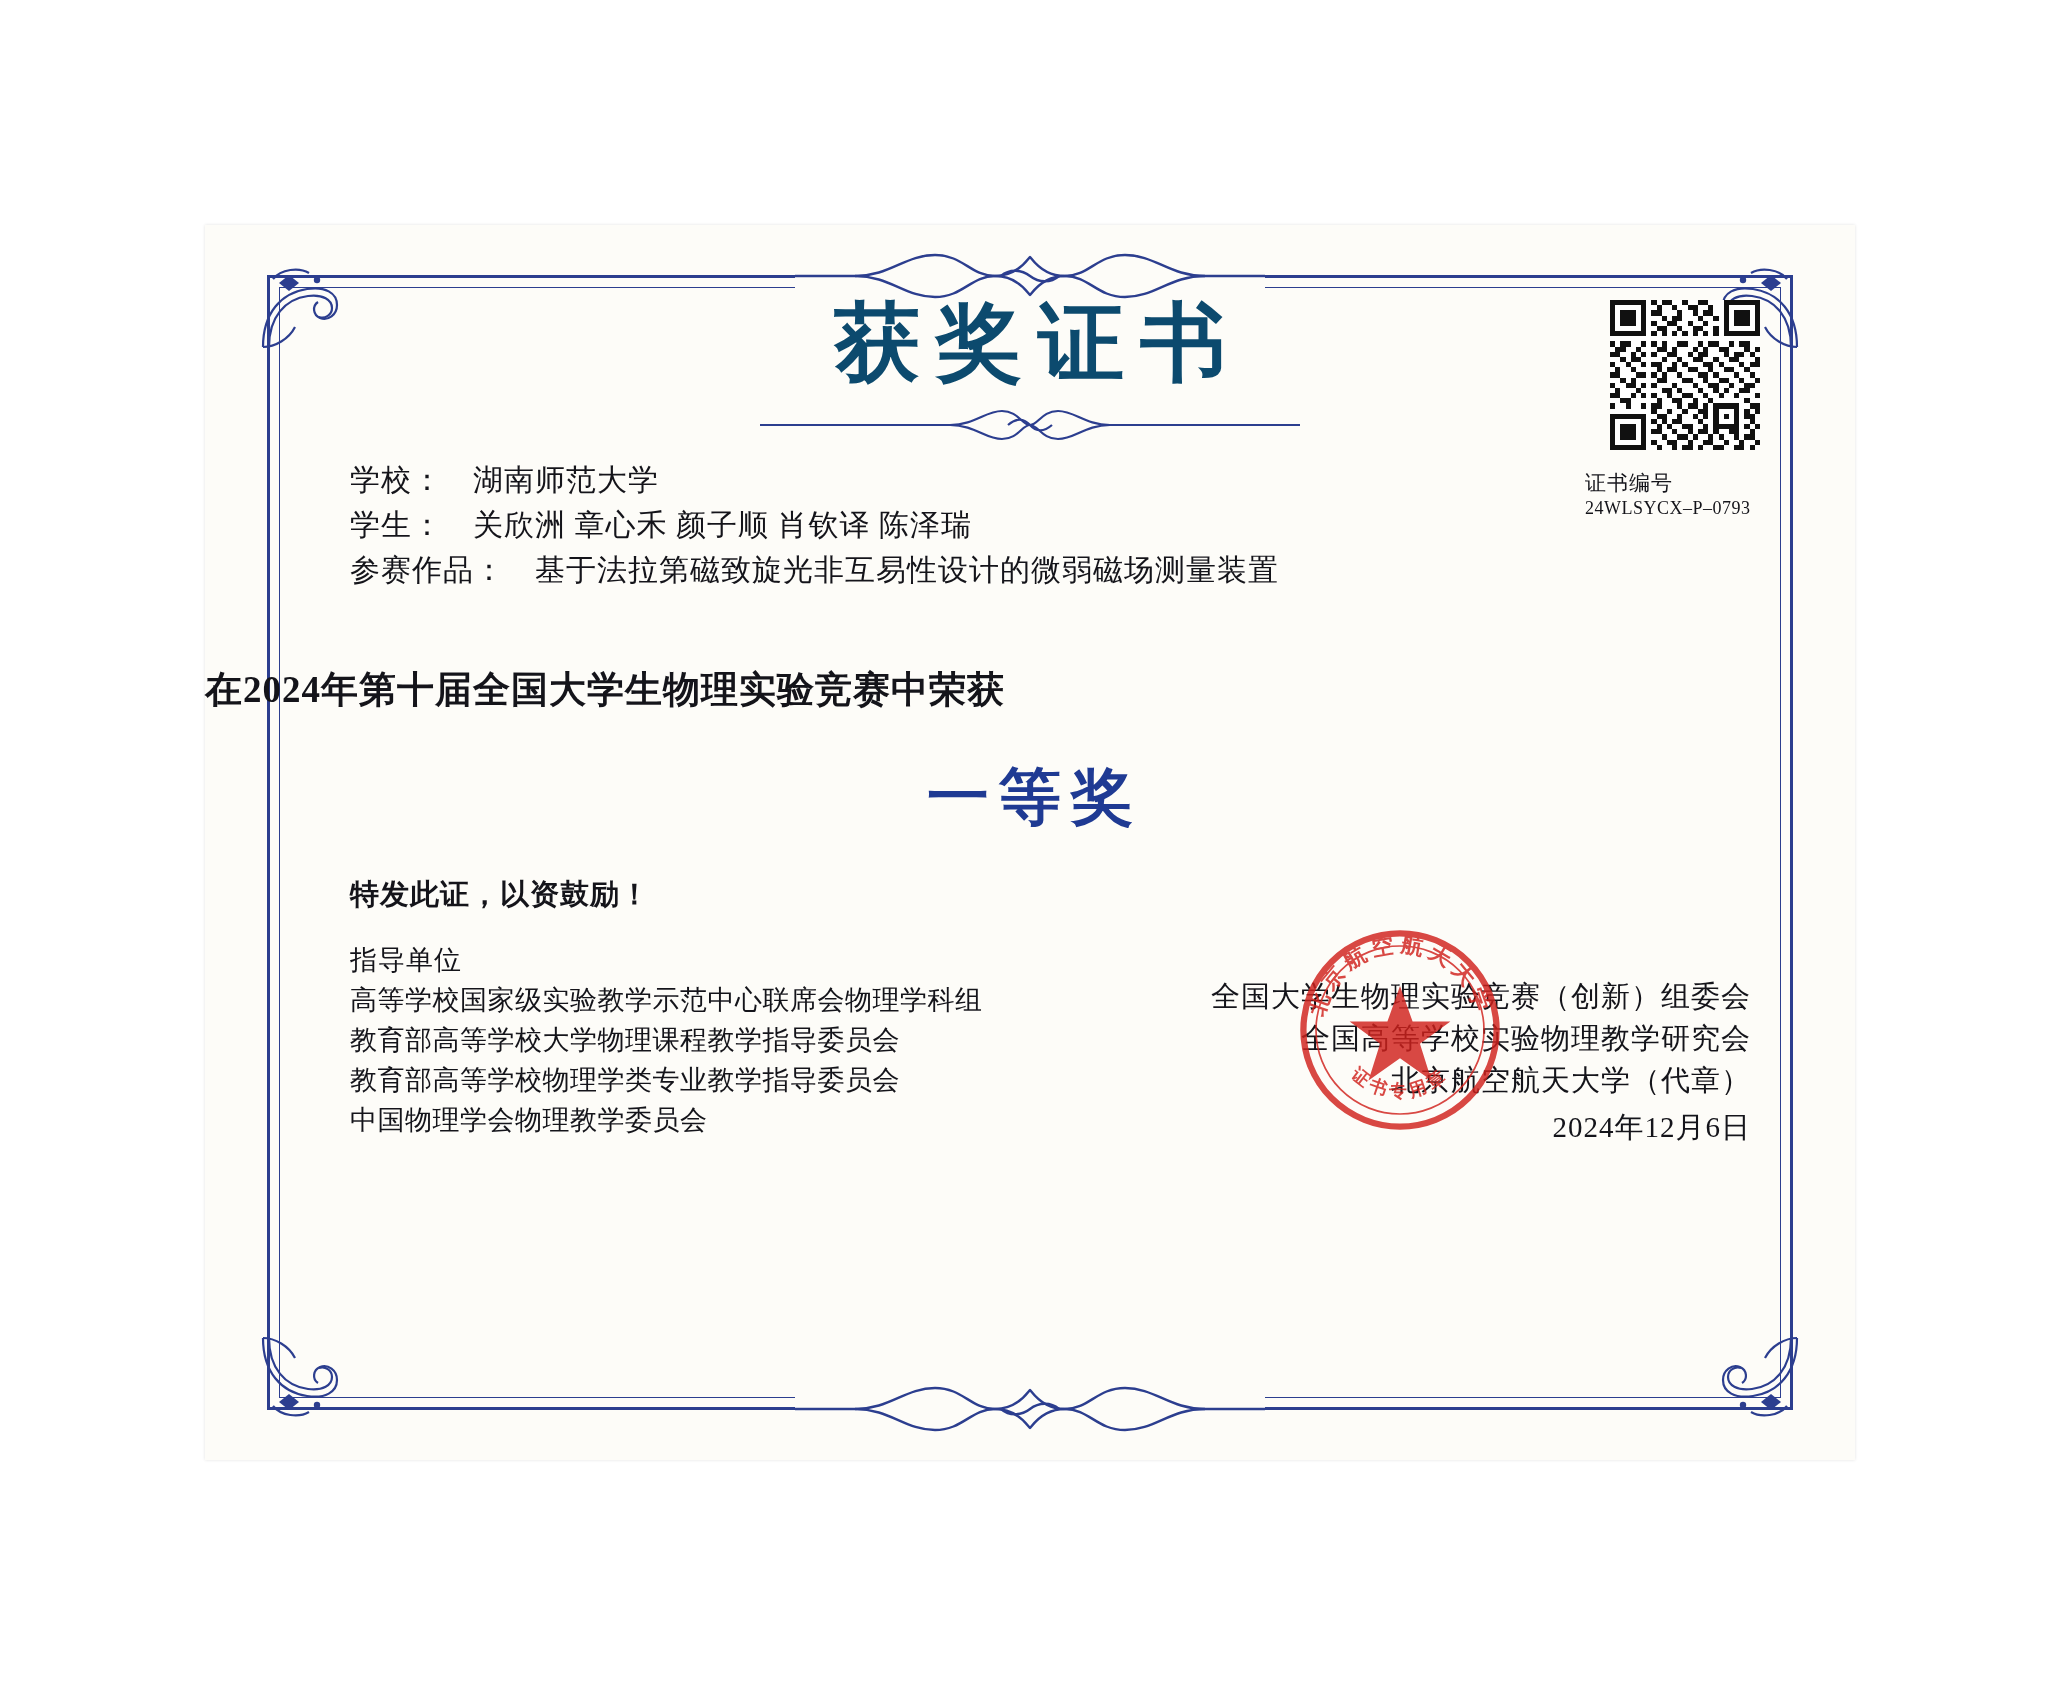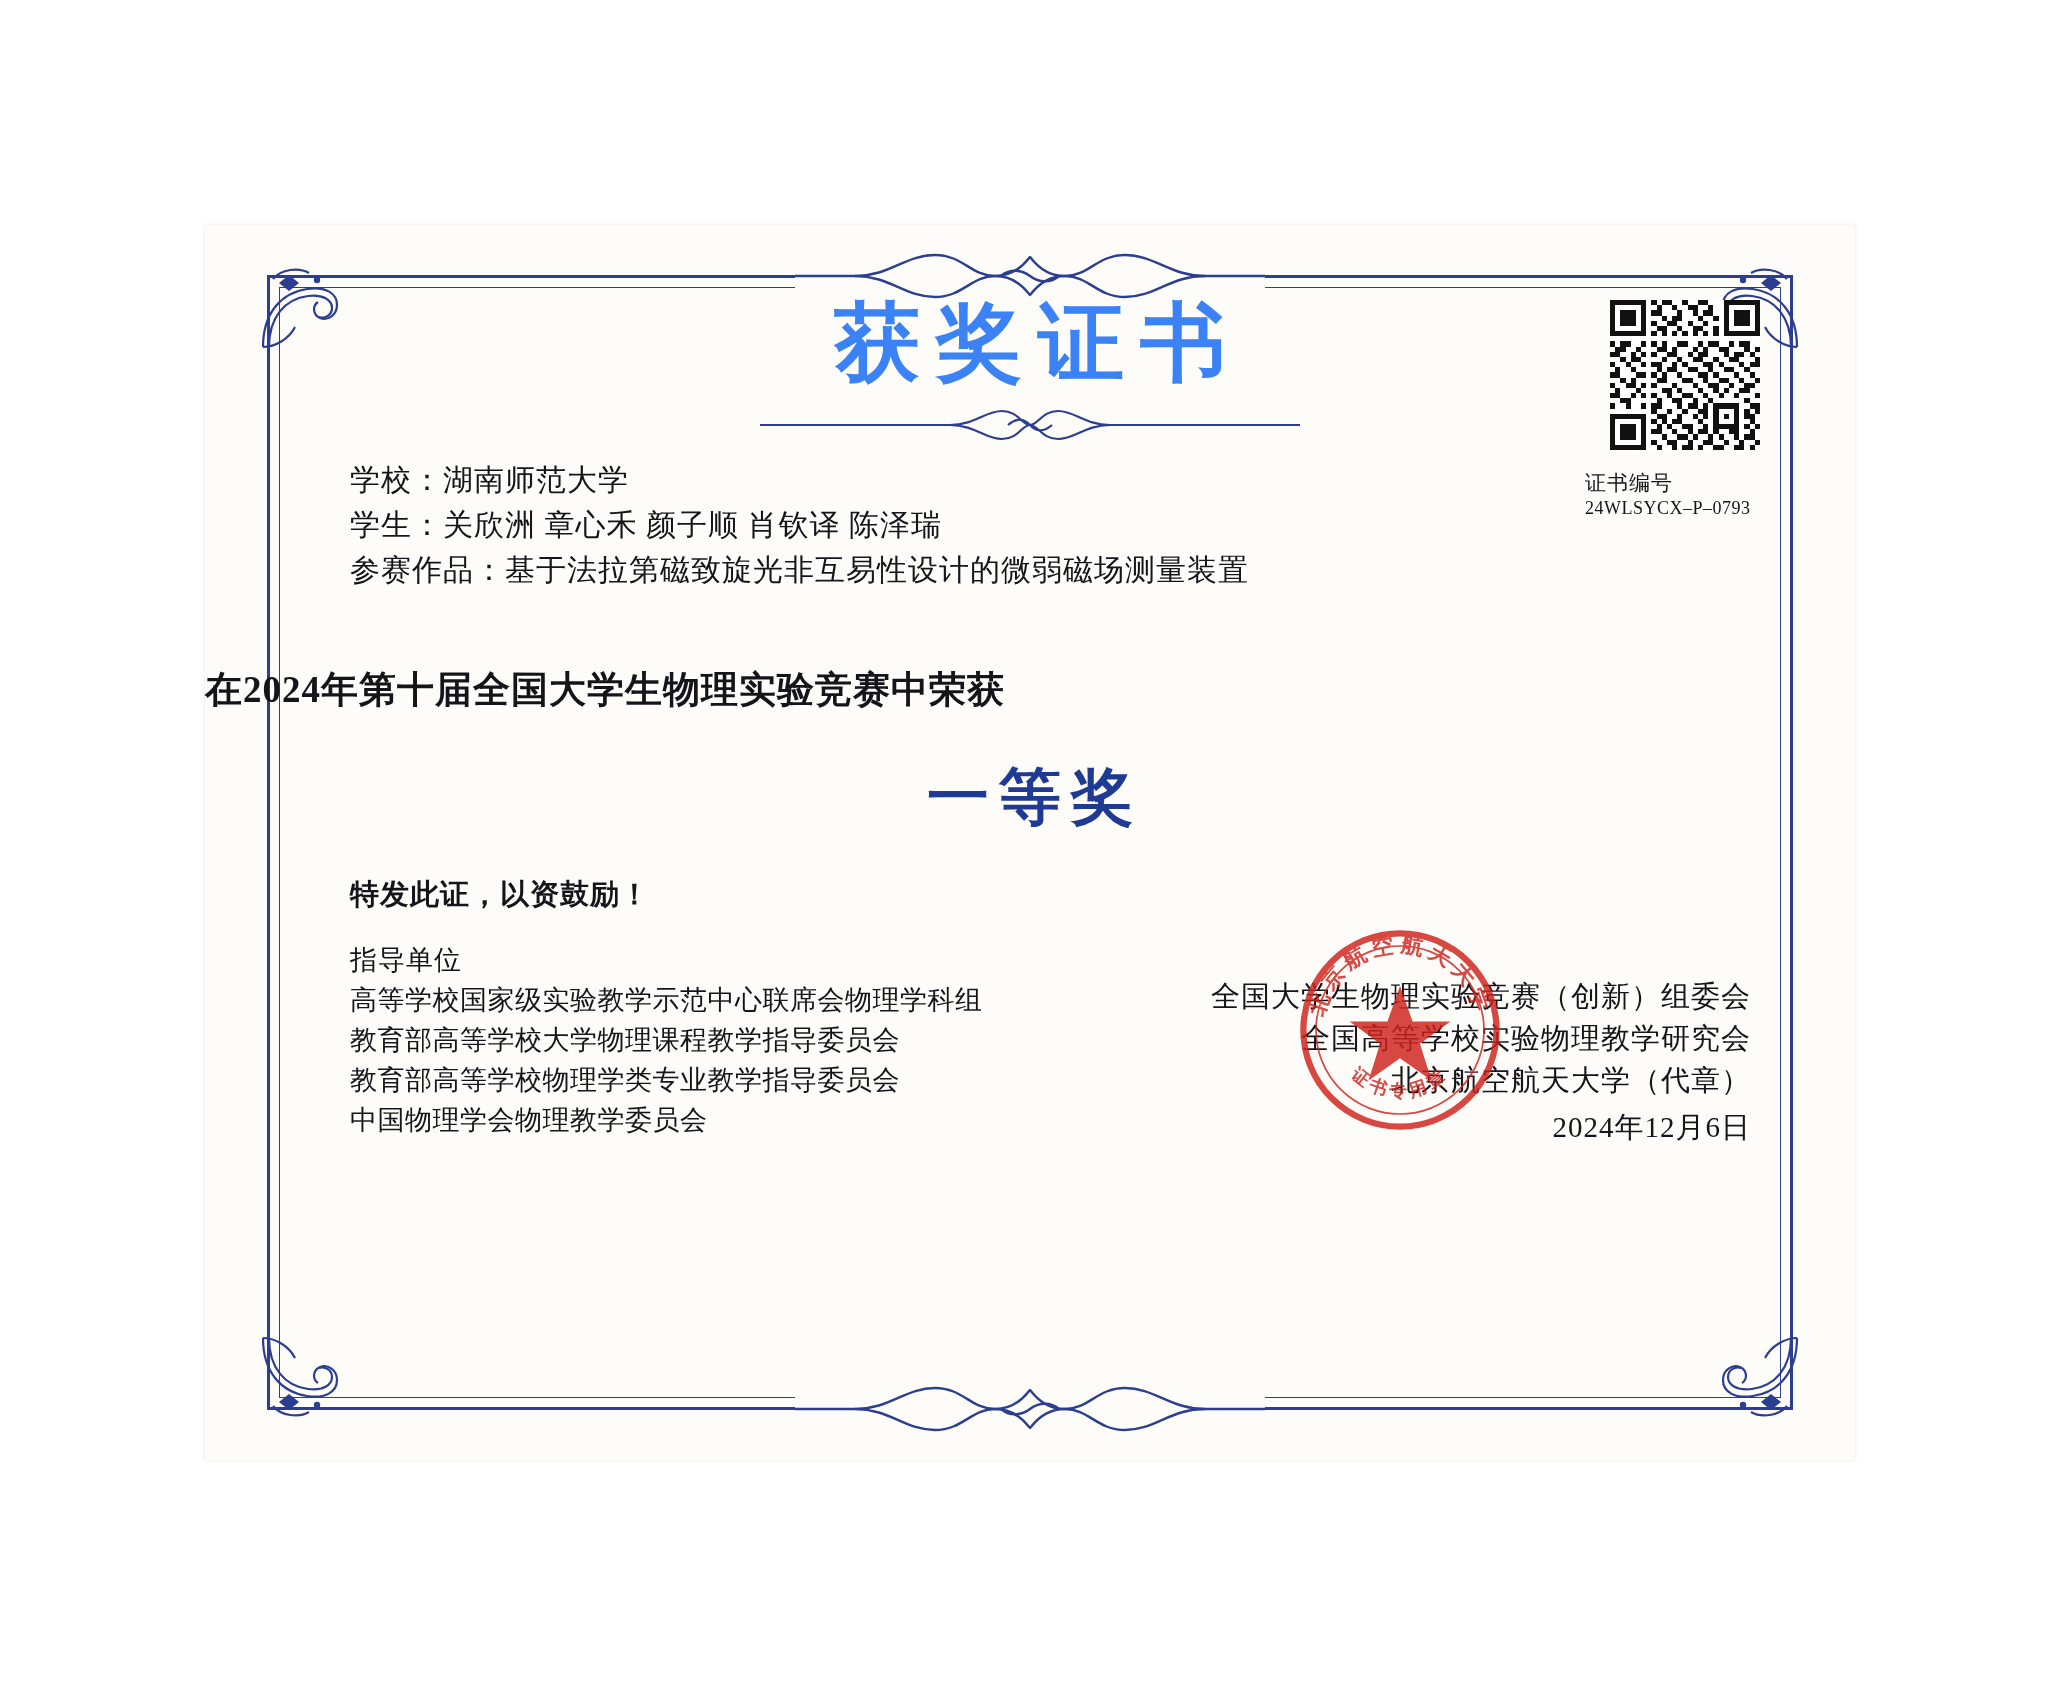--- a/index.html
+++ b/index.html
@@ -70,21 +70,21 @@
   
   .title {
     position: absolute;
     left: 0; right: 0;
     top: 60px;
     text-align: center;
     font-family: "Liberation Serif", serif;
     font-size: 86px;
     font-weight: bold;
     letter-spacing: 16px;
-    color: #3b82f6;
+    color: #0c4a6e;
     text-indent: 16px;
   }
   .title-rule {
     position: absolute;
     left: 50%;
     transform: translateX(-50%);
     top: 180px;
     width: 560px;
     height: 40px;
     color: #2c3e8f;
@@ -125,21 +125,21 @@
     left: 145px;
     top: 232px;
     color: #14141a;
   }
   .field-row {
     font-size: 30px;
     line-height: 45px;
     white-space: nowrap;
   }
   .field-row .flabel { letter-spacing: 1px; margin-top: 16px; }
-  .field-row .fvalue { letter-spacing: 1px; }
+  .field-row .fvalue { letter-spacing: 1px; margin-left: 30px; }
 
   
   .statement {
     position: absolute;
     left: 0; right: 0;
     top: 440px;
     text-align: left;
     font-size: 37px;
     font-weight: bold;
     letter-spacing: 1px;

